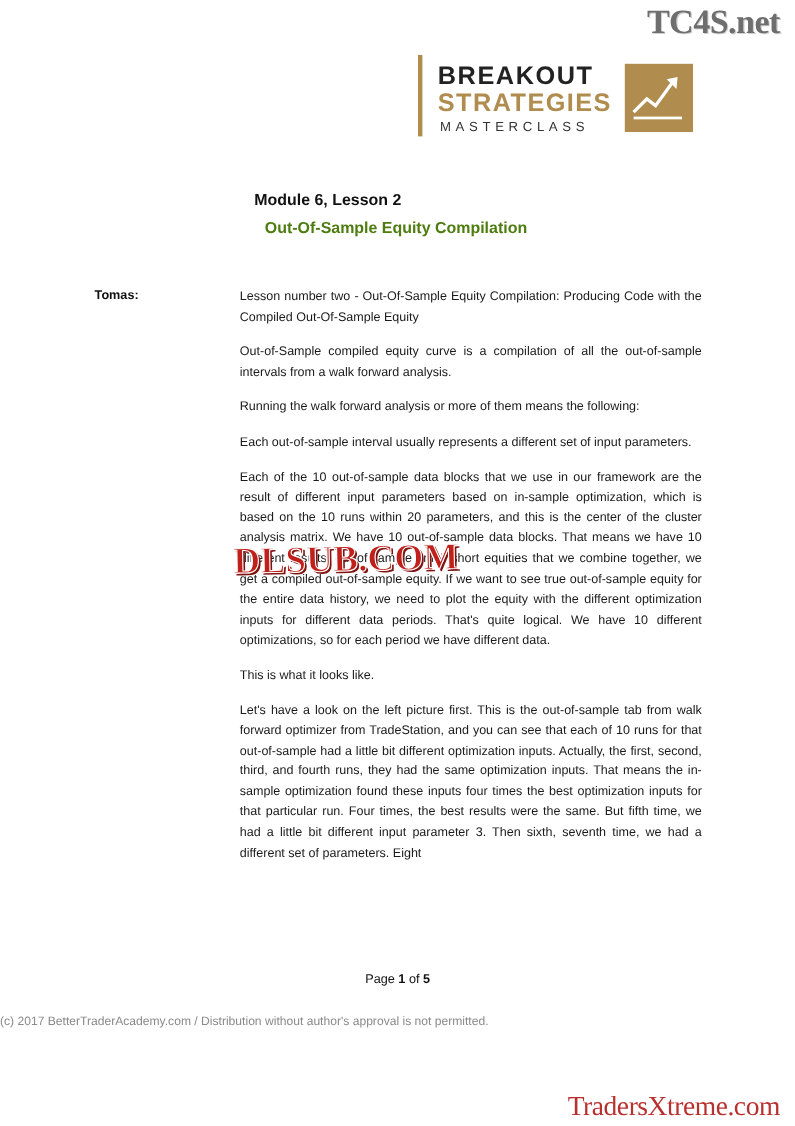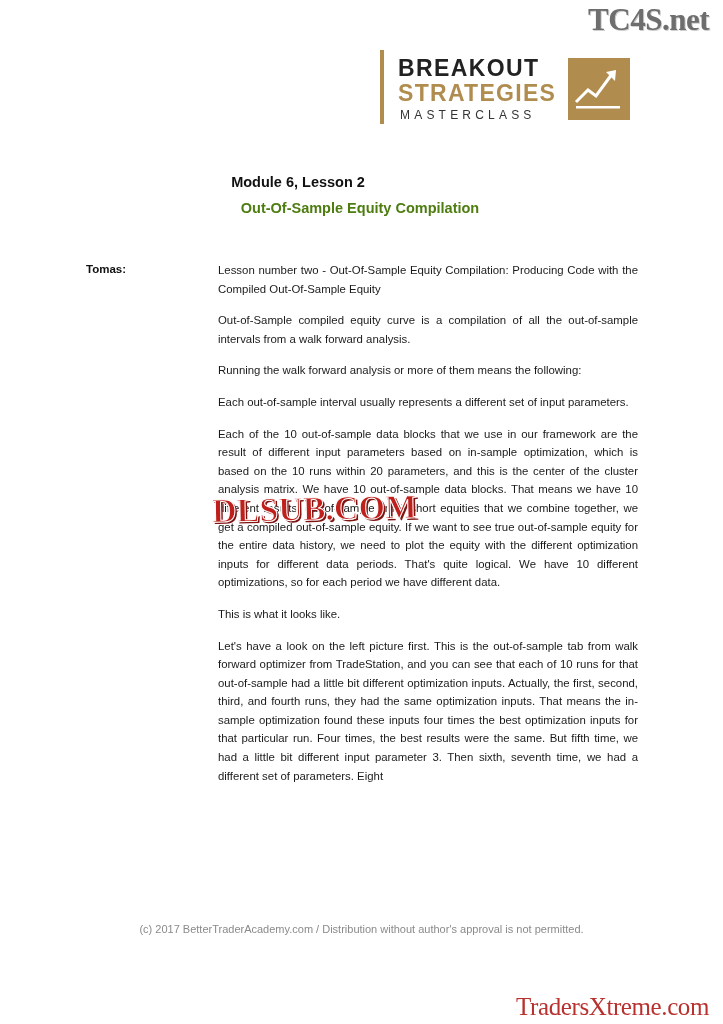--- a/index.html
+++ b/index.html
@@ -176,21 +176,20 @@
     text-align: center;
     font-size: 11.5px;
     color: #111111;
   }
   .page-num b { font-weight: bold; }
   .copyright {
     position: absolute;
     bottom: 89px;
     left: 0;
     width: 723px;
-    text-align: center;
     font-size: 11px;
     color: #8a8a8a;
   }
   .disclaimer {
     position: absolute;
     bottom: 43px;
     left: 0;
     width: 723px;
     text-align: center;
     font-size: 9.6px;
@@ -234,20 +233,23 @@
     <p>Each out-of-sample interval usually represents a different set of input parameters.</p>
     <p>Each of the 10 out-of-sample data blocks that we use in our framework are the result of different input parameters based on in-sample optimization, which is based on the 10 runs within 20 parameters, and this is the center of the cluster analysis matrix. We have 10 out-of-sample data blocks. That means we have 10 different results, out-of-sample small short equities that we combine together, we get a compiled out-of-sample equity. If we want to see true out-of-sample equity for the entire data history, we need to plot the equity with the different optimization inputs for different data periods. That's quite logical. We have 10 different optimizations, so for each period we have different data.</p>
     <p>This is what it looks like.</p>
     <p>Let's have a look on the left picture first. This is the out-of-sample tab from walk forward optimizer from TradeStation, and you can see that each of 10 runs for that out-of-sample had a little bit different optimization inputs. Actually, the first, second, third, and fourth runs, they had the same optimization inputs. That means the in-sample optimization found these inputs four times the best optimization inputs for that particular run. Four times, the best results were the same. But fifth time, we had a little bit different input parameter 3. Then sixth, seventh time, we had a different set of parameters. Eight</p>
   </div>
 
   <div class="wm-center">
     <div class="wm-text">DLSUB.COM</div>
   </div>
 
+  <div class="page-num">
+    <span>Page </span><b>1</b><span> of </span><b>5</b>
+  </div>
 
   <div class="copyright">(c) 2017 BetterTraderAcademy.com / Distribution without author's approval is not permitted.</div>
 
   <div class="disclaimer">
   </div>
 
   <div class="wm-bottom">TradersXtreme.com</div>
 
 </div>
 

